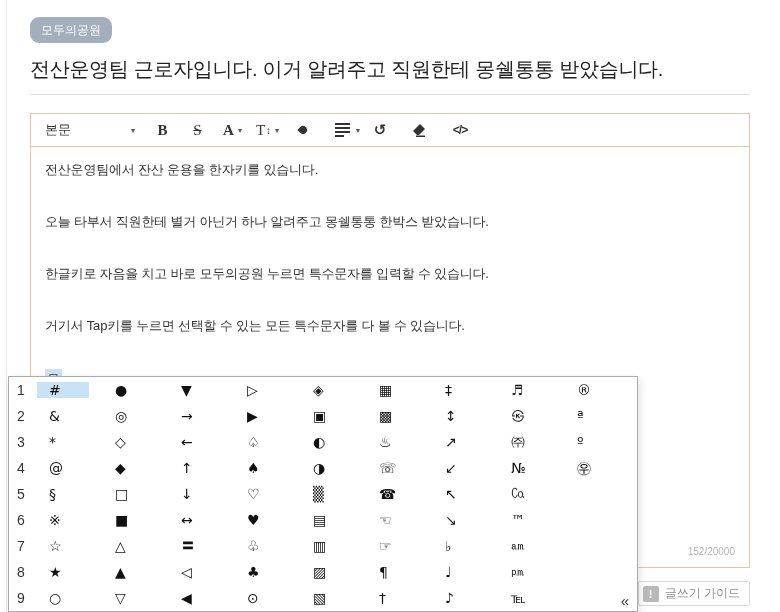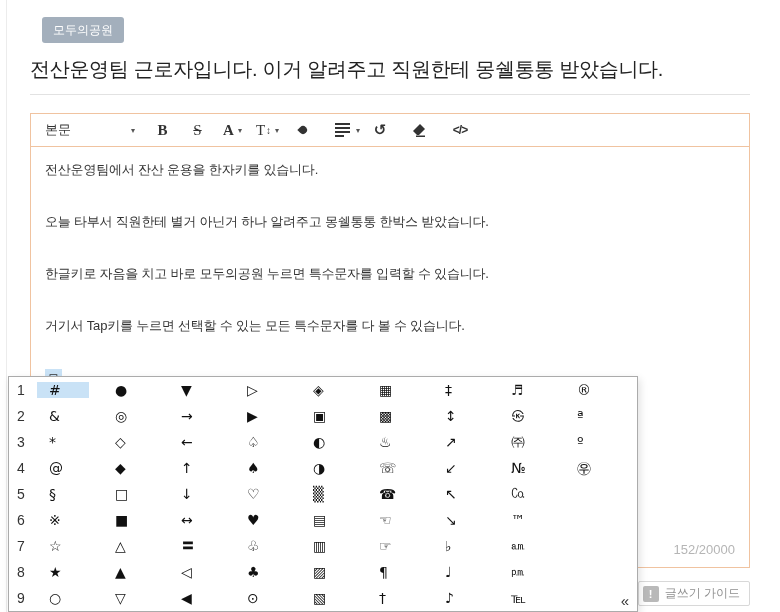--- a/index.html
+++ b/index.html
@@ -3,21 +3,21 @@
 <meta charset="utf-8">
 <style>
   * { margin:0; padding:0; box-sizing:border-box; }
   html,body { width:780px; height:612px; background:#fff; overflow:hidden;
               font-family:"Liberation Sans","DejaVu Sans",sans-serif; color:#333; }
   .page { position:relative; width:780px; height:612px; background:#fff; }
   .page-edge { position:absolute; left:6px; top:0; width:1px; height:612px; background:#ececec; }
 
   
   .badge { position:absolute; left:30px; top:17px; height:26px; line-height:26px;
-           padding:0 11px; background:#a3afbc; color:#fff; font-size:12px; border-radius:3px;margin-left:12px; }
+           padding:0 11px; background:#a3afbc; color:#fff; font-size:12px; border-radius:9px; }
 
   
   .title { position:absolute; left:30px; top:56px; font-size:20px; color:#222; letter-spacing:-0.3px; }
   .divider { position:absolute; left:30px; top:94px; width:720px; height:1px; background:#e2e2e2; }
 
   
   .editor { position:absolute; left:30px; top:113px; width:720px; height:455px;
             border:1px solid #f0c3a0; background:#fff; }
   .toolbar { position:relative; height:33px; border-bottom:1px solid #f0c3a0;
              display:flex; align-items:center; padding-left:14px; gap:0; }
@@ -33,21 +33,21 @@
   .align-icon i { display:block; height:2px; background:#333; }
   .align-icon i:nth-child(1){ width:15px; } .align-icon i:nth-child(2){ width:15px; }
   .align-icon i:nth-child(3){ width:15px; } .align-icon i:nth-child(4){ width:9px; }
   .tb-undo { width:40px; font-size:15px; font-weight:bold; }
   .eraser { margin:0 12px; }
   .tb-code { width:40px; font-size:12px; font-weight:bold; letter-spacing:-1px; }
 
   .content { position:relative; padding:12px 14px 0 14px; font-size:13px; color:#333; height:420px; }
   .content p { line-height:22px; margin-bottom:30px; letter-spacing:-0.2px; }
   .sel-char { display:inline-block; background:#c9e2f6; padding:0 2px; line-height:18px; }
-  .counter { position:absolute; right:14px; bottom:10px; font-size:13px; color:#b5b5b5; }
+  .counter { position:absolute; right:14px; bottom:10px; font-size:10px; color:#b5b5b5; }
 
   
   .popup { position:absolute; left:8px; top:376px; width:630px; height:236px; background:#fff;
            border:1px solid #ababab; box-shadow:2px 3px 8px rgba(0,0,0,0.12); z-index:5; }
   .sc-row { display:flex; height:26px; align-items:center; }
   .sc-num { width:28px; padding-left:8px; font-size:14px; color:#333; }
   .sc-cell { width:66px; padding-left:12px; font-size:14px; color:#111;
              font-family:"DejaVu Sans","Liberation Sans",sans-serif; cursor:pointer; }
   .sc-cell.selected { background:#c9e2f6; width:52px; margin-right:14px; }
   .collapse { position:absolute; right:8px; bottom:2px; font-size:15px; color:#333; cursor:pointer; }

